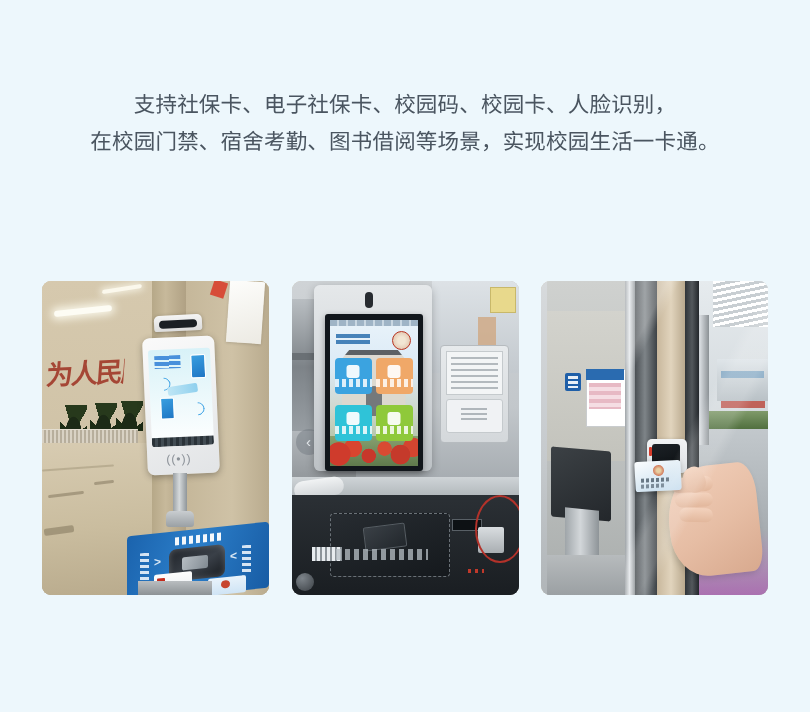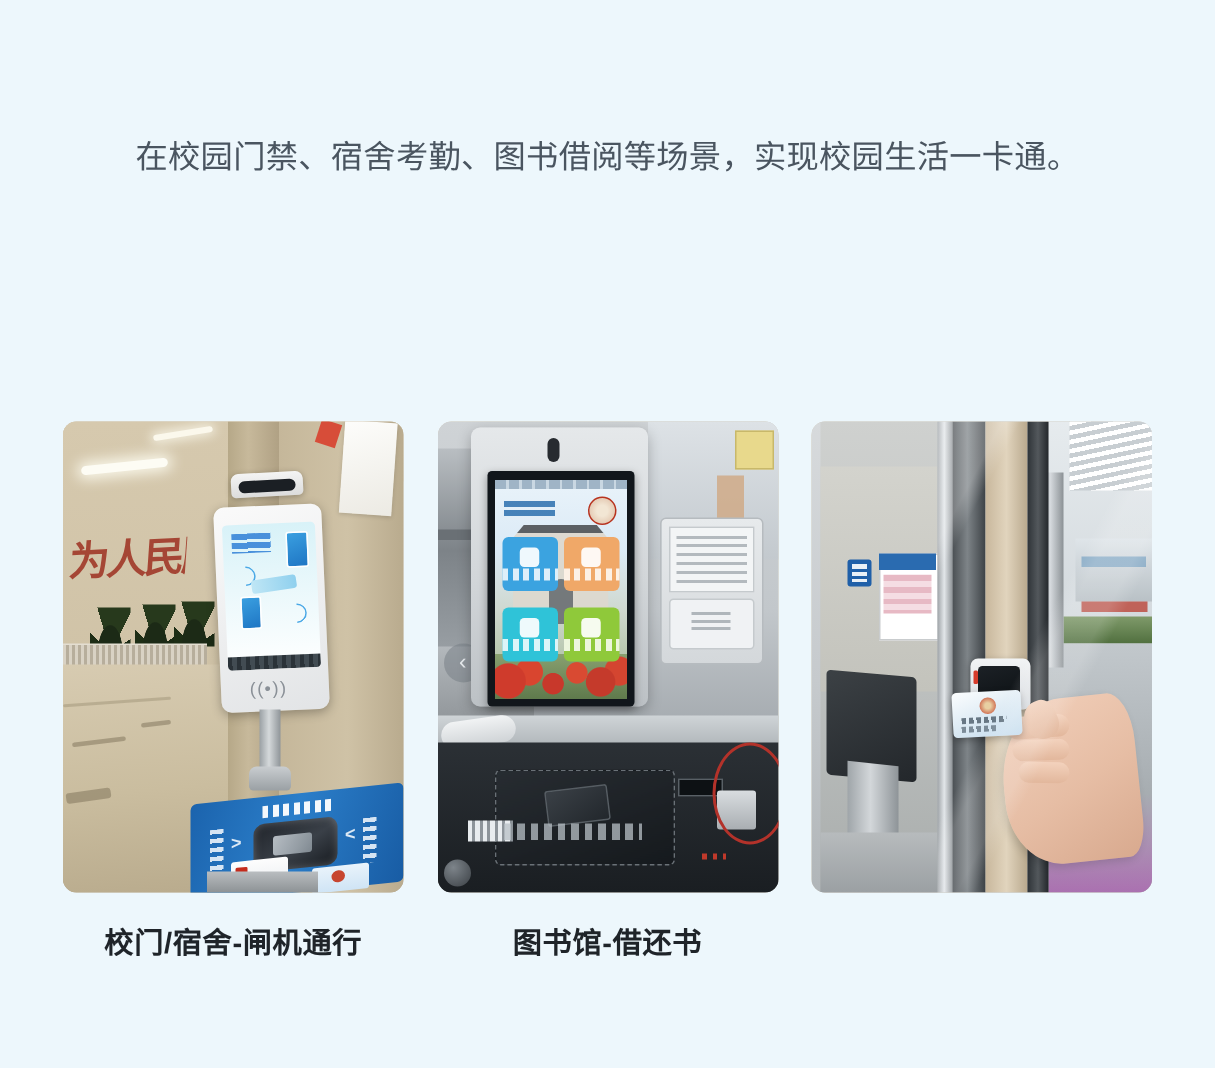--- a/index.html
+++ b/index.html
@@ -636,20 +636,21 @@
     pointer-events: none;
   }
 </style>
 </head>
 <body>
 
 <div class="page">
 
   <div class="header">
     <div class="subtitle">
+      <span class="subtitle-line">支持社保卡、电子社保卡、校园码、校园卡、人脸识别，</span>
       <span class="subtitle-line">在校园门禁、宿舍考勤、图书借阅等场景，实现校园生活一卡通。</span>
     </div>
   </div>
 
   <div class="cards">
 
     <div class="card">
       <div class="photo">
         <div class="ph p1-bg"></div>
         <div class="ph p1-ceiling"></div>
@@ -691,21 +692,20 @@
         <div class="ph p1-gate-logo"></div>
         <div class="ph p1-gate-txt l"></div>
         <div class="ph p1-arrow l">&gt;</div>
         <div class="ph p1-gate-win"></div>
         <div class="ph p1-arrow r">&lt;</div>
         <div class="ph p1-gate-txt r"></div>
         <div class="ph p1-minicard a"></div>
         <div class="ph p1-minicard b"></div>
         <div class="ph p1-gate-body"></div>
       </div>
-      <div class="caption">校门/宿舍-闸机通行</div>
     </div>
 
     <div class="card">
       <div class="photo">
         <div class="ph p2-bg"></div>
         <div class="ph p2-bgwin"></div>
         <div class="ph p2-bgsign"></div>
         <div class="ph p2-bgsign2"></div>
         <div class="ph p2-shelfL"></div>
         <div class="ph p2-bgdesk"></div>
@@ -749,21 +749,20 @@
         <div class="ph p2-pad"></div>
         <div class="ph p2-strip"></div>
         <div class="ph p2-book"></div>
         <div class="ph p2-padtxt"></div>
         <div class="ph p2-slot"></div>
         <div class="ph p2-box"></div>
         <div class="ph p2-cable"></div>
         <div class="ph p2-leds"></div>
         <div class="ph p2-knob"></div>
       </div>
-      <div class="caption">图书馆-借还书</div>
     </div>
 
     <div class="card">
       <div class="photo">
         <div class="ph p3-bg"></div>
         <div class="ph p3-roomL"></div>
         <div class="ph p3-wallL"></div>
         <div class="ph p3-sign"></div>
         <div class="ph p3-notice"></div>
         <div class="ph p3-notice-top"></div>

